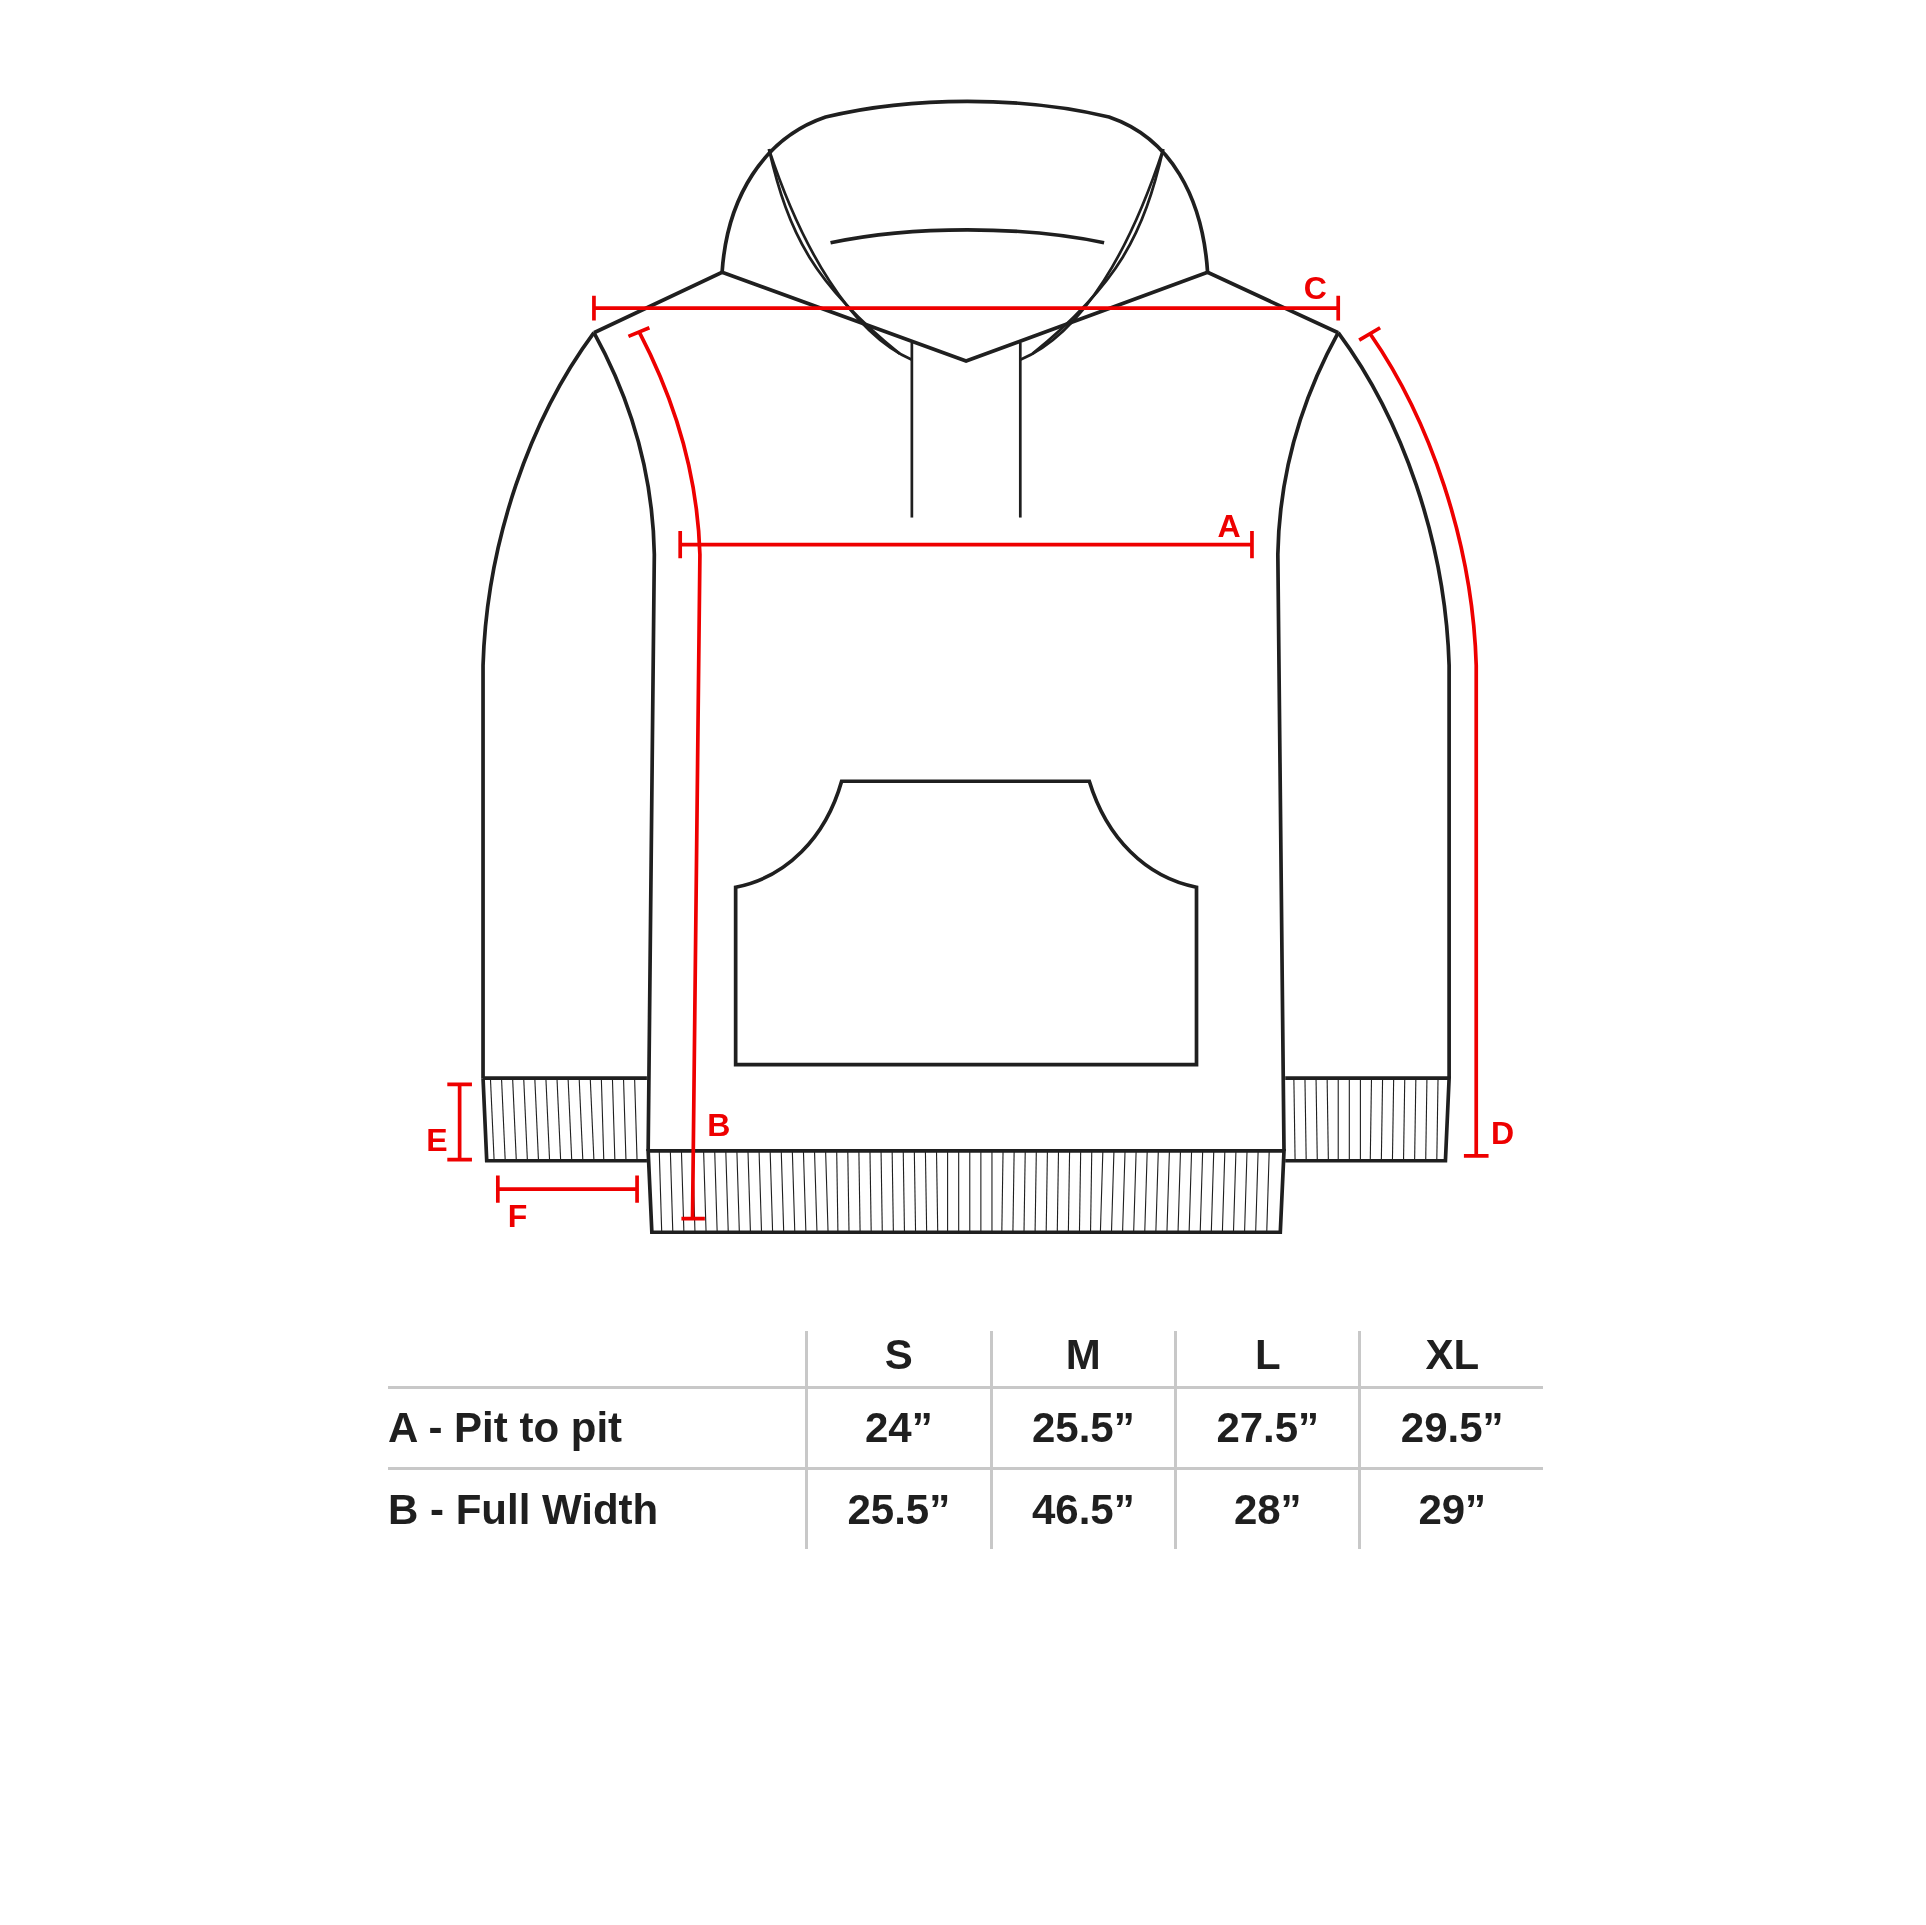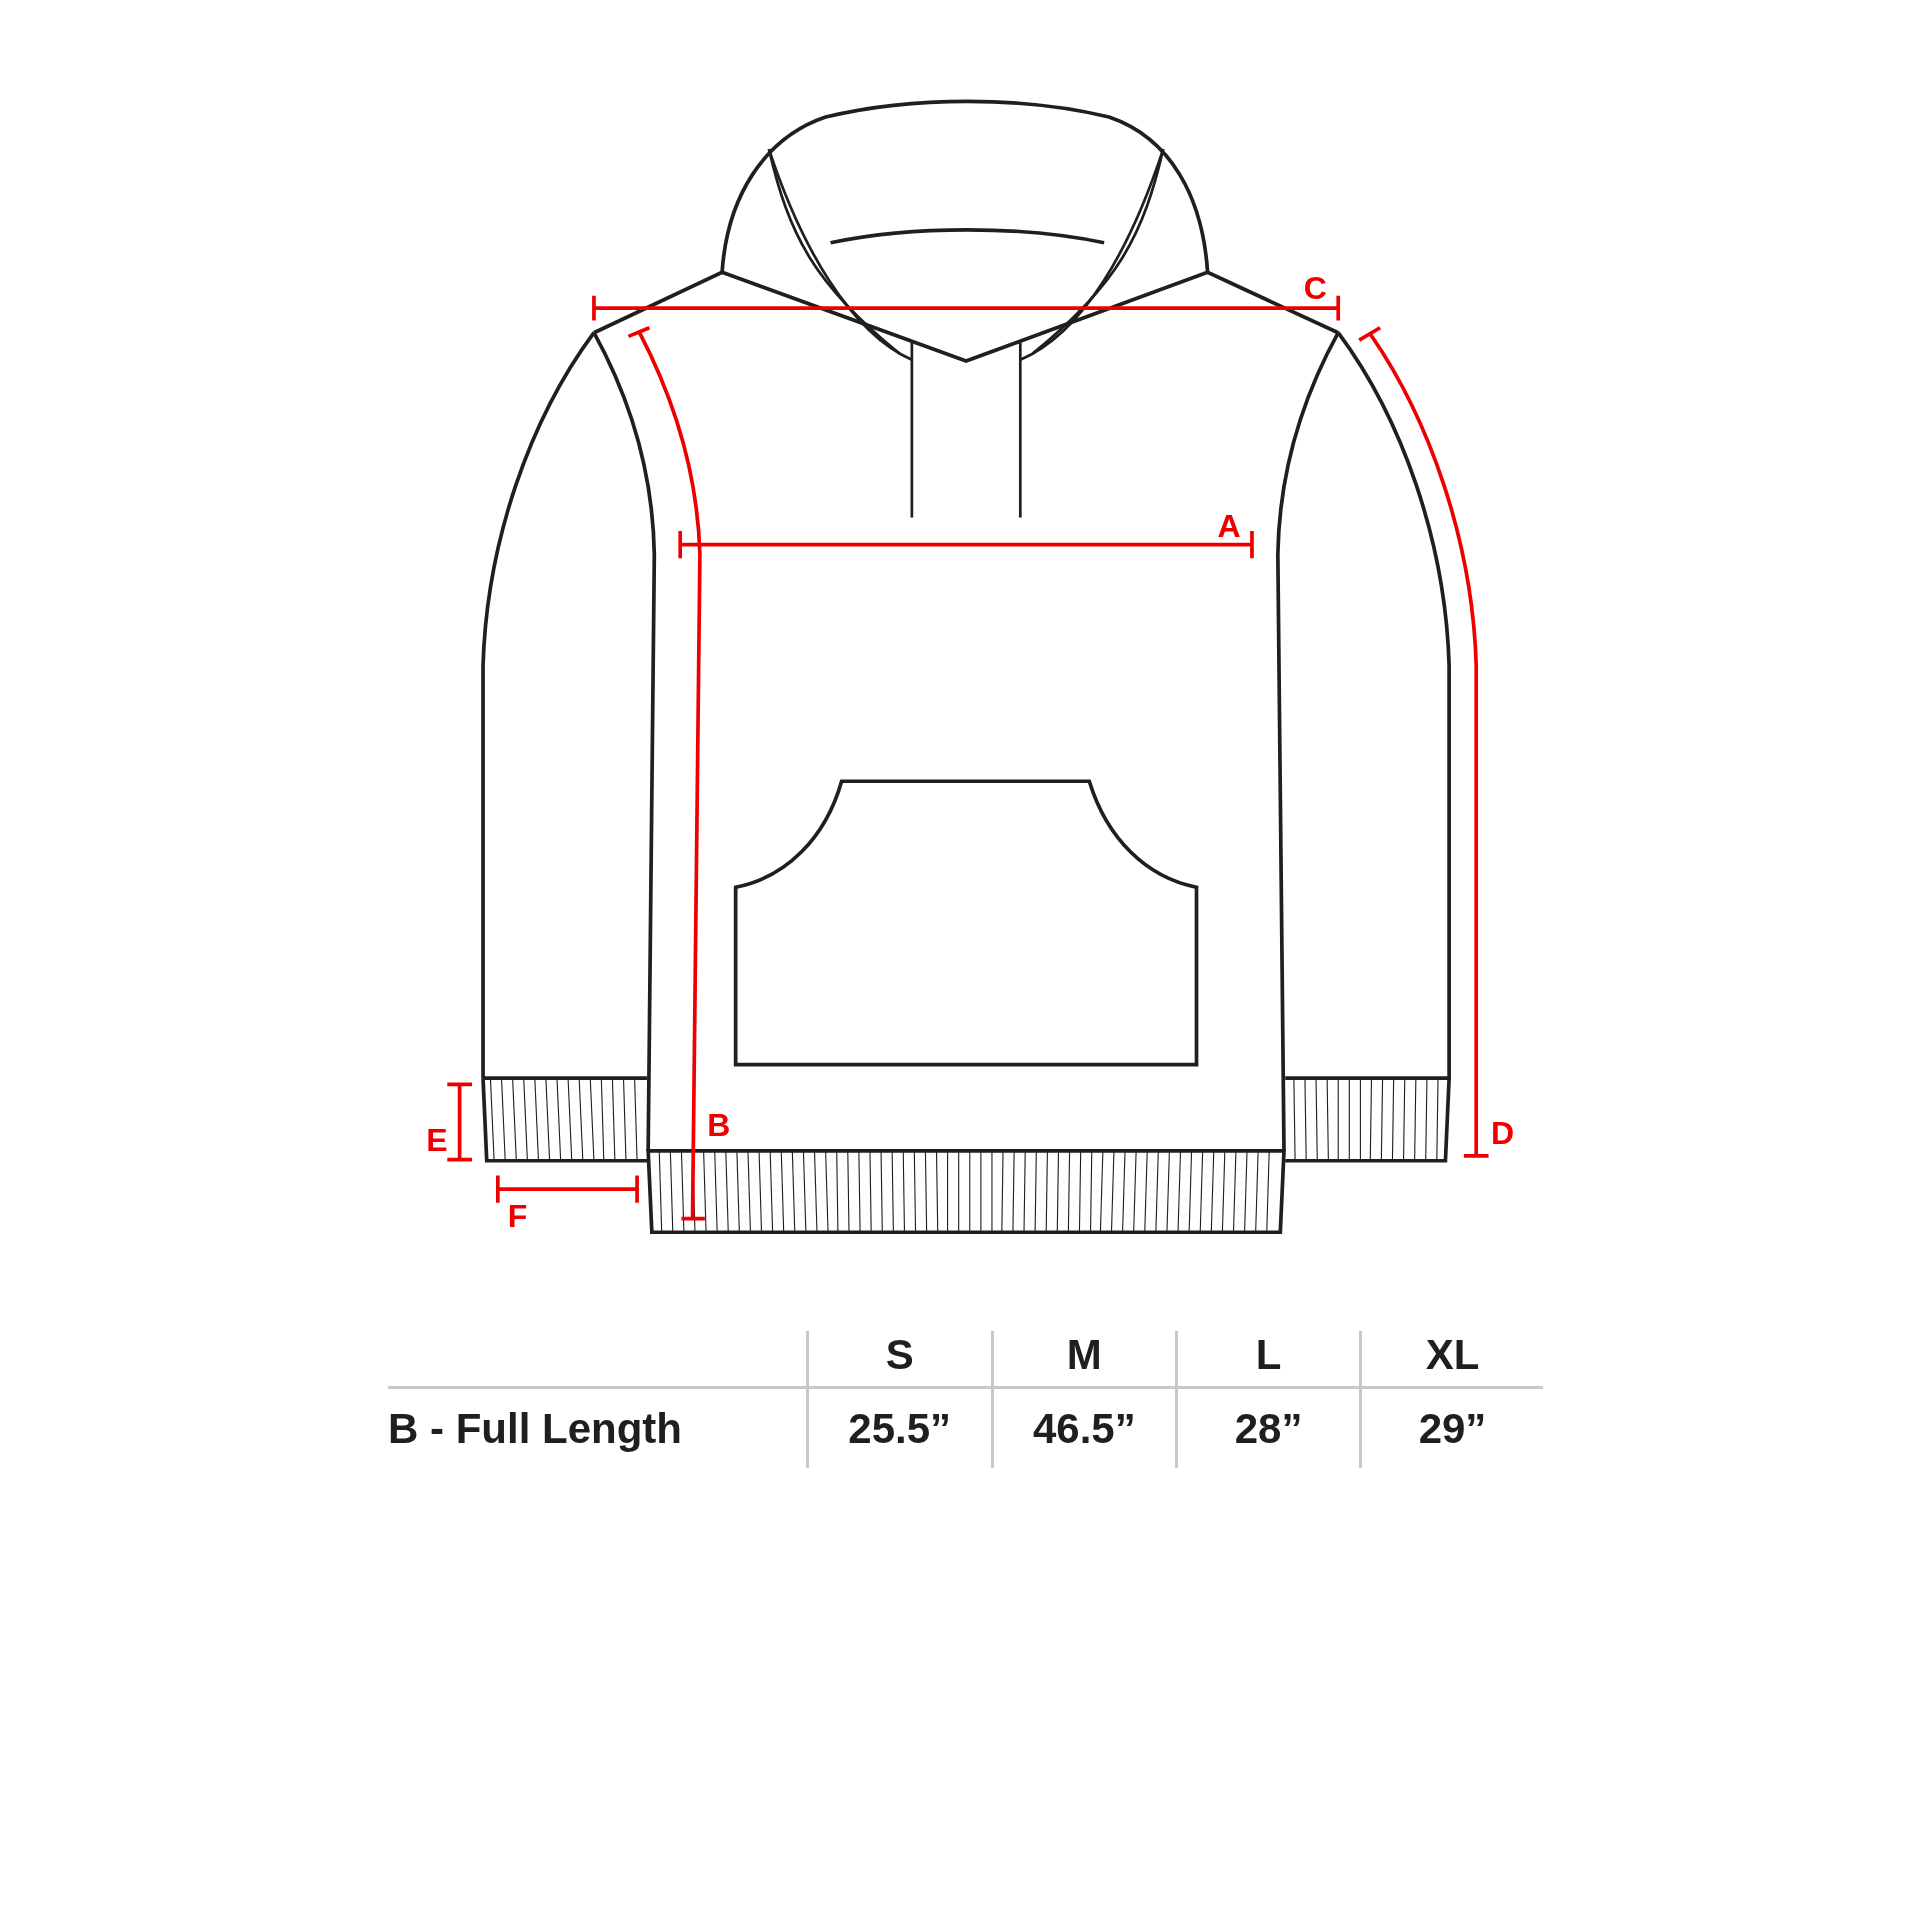--- a/index.html
+++ b/index.html
@@ -204,21 +204,28 @@
     <tr>
       <th class="label-col"></th>
       <th class="val">S</th>
       <th class="val">M</th>
       <th class="val">L</th>
       <th class="val">XL</th>
     </tr>
   </thead>
   <tbody>
     <tr>
-      <td class="label-col">B - Full Length</td>
+      <td class="label-col">A - Pit to pit</td>
+      <td class="val">24”</td>
+      <td class="val">25.5”</td>
+      <td class="val">27.5”</td>
+      <td class="val">29.5”</td>
+    </tr>
+    <tr>
+      <td class="label-col">B - Full Width</td>
       <td class="val">25.5”</td>
       <td class="val">46.5”</td>
       <td class="val">28”</td>
       <td class="val">29”</td>
     </tr>
   </tbody>
 </table>
 </div>
 
 

